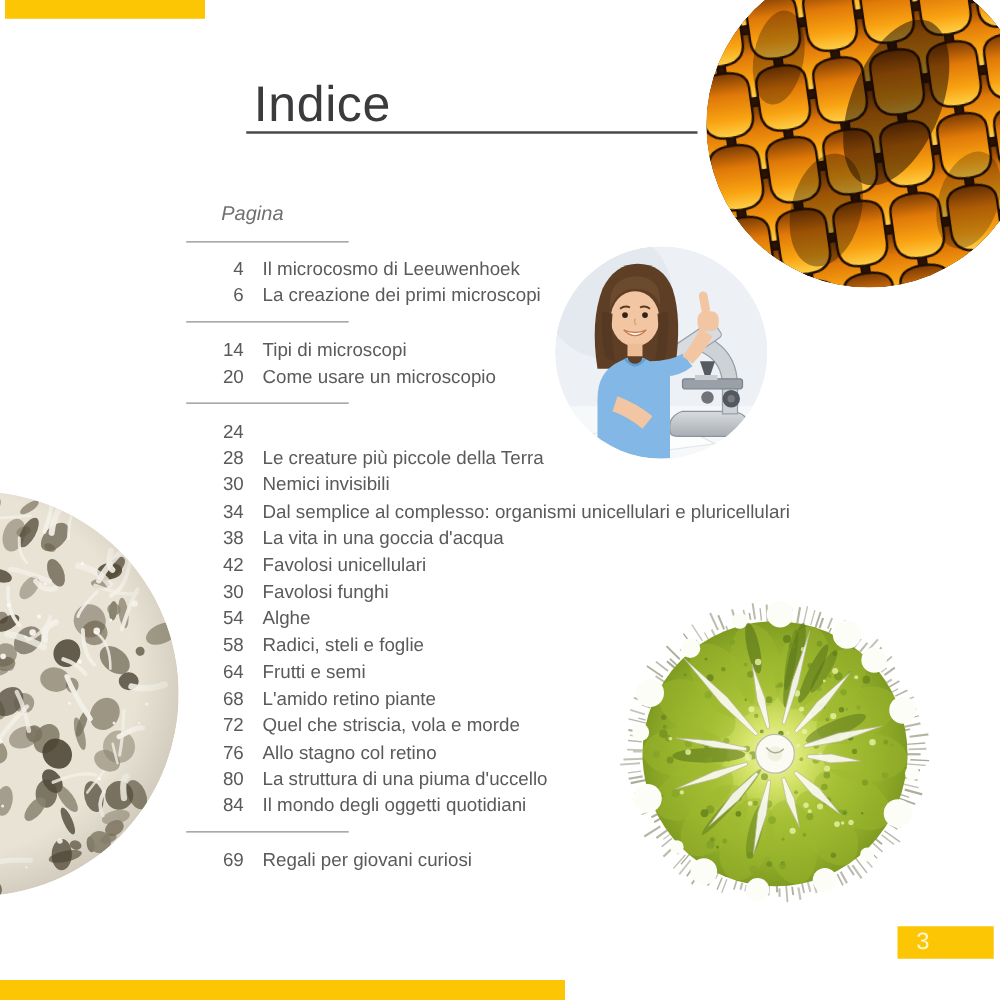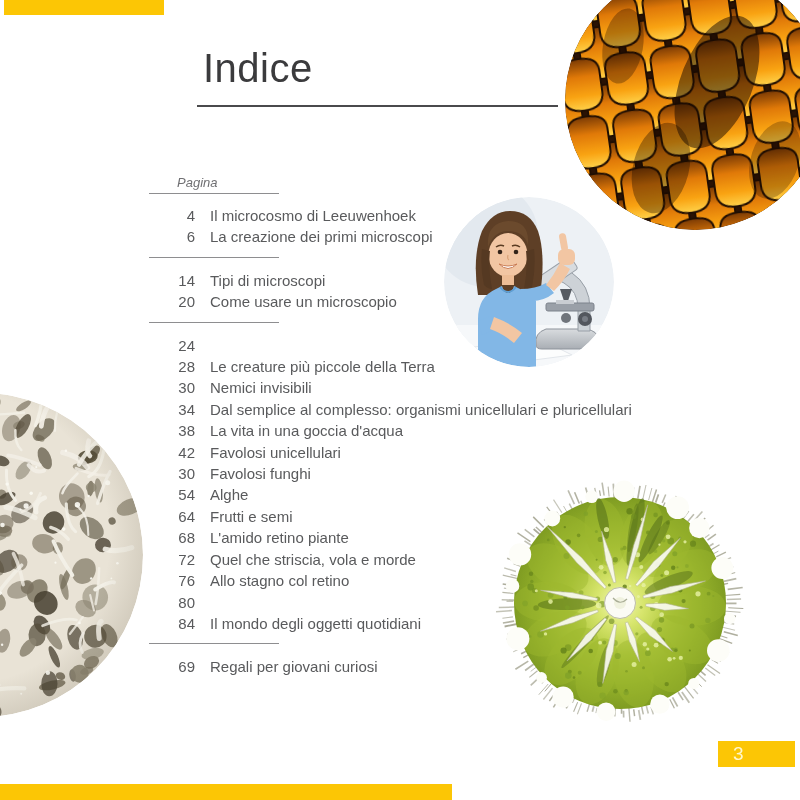--- a/index.html
+++ b/index.html
@@ -3,24 +3,24 @@
 <meta charset="utf-8">
 <style>
   html,body{margin:0;padding:0;background:#ffffff;}
   #page{position:relative;width:800px;height:800px;background:#fff;overflow:hidden;
         font-family:"Liberation Sans",sans-serif;}
   .bar{position:absolute;background:#fcc605;}
   #top-bar{left:4px;top:0;width:160px;height:15px;}
   #bottom-bar{left:0;bottom:0;width:452px;height:16px;}
   #folio{position:absolute;left:718px;top:741px;width:77px;height:26px;background:#fcc605;
          color:#fff7cf;font-size:19px;line-height:26px;padding-left:15px;box-sizing:border-box;}
-  #page-title{position:absolute;left:203px;top:48px;font-size:40px;font-weight:300;
+  #page-title{position:absolute;left:203px;top:64px;font-size:40px;font-weight:300;
               color:#3b3b3d;letter-spacing:0.5px;line-height:1;}
   #title-rule{position:absolute;left:197px;top:105px;width:361px;height:2px;background:#4a4a4c;}
-  #pagina-label{position:absolute;left:177px;top:163px;font-size:13px;font-style:italic;color:#707073;margin-top:12px;}
+  #pagina-label{position:absolute;left:177px;top:163px;font-size:16px;font-style:italic;color:#707073;}
   #pagina-rule{position:absolute;left:149px;top:193px;width:130px;height:1px;background:#8e8e90;}
   #toc{position:absolute;left:149px;top:205px;width:545px;color:#595a5c;font-size:15px;
        line-height:21.4px;white-space:nowrap;}
   .toc-row{display:flex;}
   .toc-num{width:46px;text-align:right;margin-right:15px;flex:none;}
   .toc-divider{width:130px;height:1px;background:#8e8e90;margin:9px 0 12px 0;}
   .circle-img{position:absolute;border-radius:50%;overflow:hidden;}
   .circle-img svg{display:block;}
 </style>
 </head>
@@ -114,37 +114,42 @@
       </div>
       <div class="toc-row">
         <span class="toc-num">30</span>
         <span class="toc-title">Favolosi funghi</span>
       </div>
       <div class="toc-row">
         <span class="toc-num">54</span>
         <span class="toc-title">Alghe</span>
       </div>
       <div class="toc-row">
+        <span class="toc-num">58</span>
+        <span class="toc-title">Radici, steli e foglie</span>
+      </div>
+      <div class="toc-row">
         <span class="toc-num">64</span>
         <span class="toc-title">Frutti e semi</span>
       </div>
       <div class="toc-row">
         <span class="toc-num">68</span>
         <span class="toc-title">L'amido retino piante</span>
       </div>
       <div class="toc-row">
         <span class="toc-num">72</span>
         <span class="toc-title">Quel che striscia, vola e morde</span>
       </div>
       <div class="toc-row">
         <span class="toc-num">76</span>
         <span class="toc-title">Allo stagno col retino</span>
       </div>
       <div class="toc-row">
         <span class="toc-num">80</span>
+        <span class="toc-title">La struttura di una piuma d'uccello</span>
       </div>
       <div class="toc-row">
         <span class="toc-num">84</span>
         <span class="toc-title">Il mondo degli oggetti quotidiani</span>
       </div>
       <div class="toc-divider"></div>
       <div class="toc-row">
         <span class="toc-num">69</span>
         <span class="toc-title">Regali per giovani curiosi</span>
       </div>

